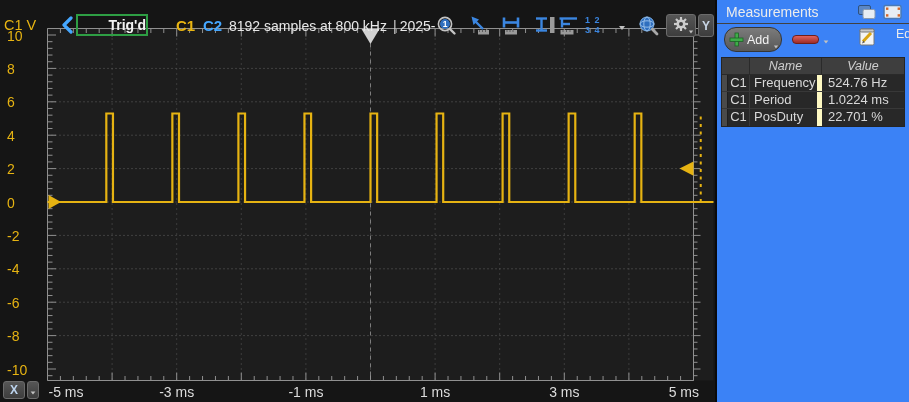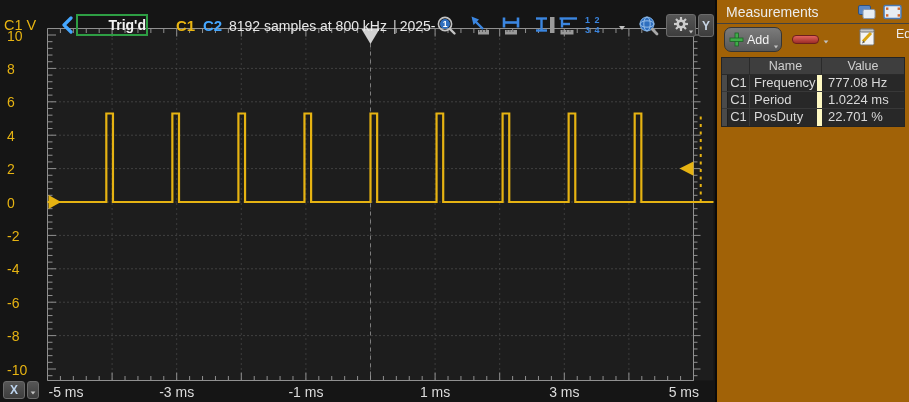--- a/index.html
+++ b/index.html
@@ -38,44 +38,44 @@
 
   .caret { display:inline-block; width:0; height:0; border-left:3.5px solid transparent;
            border-right:3.5px solid transparent; border-top:4.5px solid #c2c2c2; }
 
   .xgroup { position:absolute; left:3px; top:381px; z-index:6; display:flex; gap:2px; }
   .xbtn { width:22px; height:18px; color:#bdd4ef; }
   .xcaret { width:12px; height:18px; padding:0; }
   .xcaret .caret { transform:translateY(1px) scale(.8); }
 
   
-  .panel { width:194px; height:402px; background:#a16207; border-left:2px solid #0a0a0a;
+  .panel { width:194px; height:402px; background:#3b82f6; border-left:2px solid #0a0a0a;
            position:relative; flex:none; }
   .panel-title { height:24px; line-height:24px; padding-left:9px; color:#ececec;
                  font-size:14px; border-bottom:1px solid #414141; }
   .title-icons { position:absolute; right:6px; top:4px; display:flex; gap:6px; }
   .title-icons span { cursor:pointer; }
 
   .btnrow { position:relative; height:33px; }
   .add-btn { position:absolute; left:7px; top:3px; width:58px; height:25px;
              background:linear-gradient(#7b7b7b,#585858); border:1px solid #353535;
-             border-radius:7px; color:#f2f2f2; font-size:12.5px; display:flex;
+             border-radius:12px; color:#f2f2f2; font-size:12.5px; display:flex;
              align-items:center; gap:3px; padding:0 4px; cursor:pointer; }
   .add-btn .caret { position:absolute; right:2px; bottom:2px; transform:scale(.7); }
   .remove-btn { position:absolute; left:75px; top:11px; width:27px; height:9px;
                 background:linear-gradient(#e2625c,#9c2d28); border:1px solid #6e1f1c;
                 border-radius:4px; cursor:pointer; }
   .mcaret { position:absolute; left:106px; top:16px; transform:scale(.8); }
   .edit-btn { position:absolute; left:118px; top:3px; height:25px; background:none; border:none;
               display:flex; align-items:flex-start; gap:20px; color:#ececec; font-size:12.5px; cursor:pointer;padding-left:24px; }
 
   .mtable { position:absolute; left:4px; top:57px; width:184px; border:1px solid #242424;
             font-size:13px; color:#d9d9d9; }
   .mrow, .mhead { display:flex; height:17px; line-height:16px; }
-  .mhead { background:#3e3e3e; color:#cfcfcf; font-size:12.5px; border-bottom:1px solid #2a2a2a; }
+  .mhead { background:#3e3e3e; color:#cfcfcf; font-size:12.5px; border-bottom:1px solid #2a2a2a;font-style:italic; }
   .mrow { background:#282828; border-bottom:1px solid #383838; cursor:default; }
   .mrow:last-child { border-bottom:none; }
   .h-blank { width:28px; border-right:1px solid #2a2a2a; }
   .h-name { width:72px; text-align:center; border-right:1px solid #2a2a2a; }
   .h-value { flex:1; text-align:center; }
   .c-gutter { width:6px; background:#4a4a4a; border-right:1px solid #1f1f1f; }
   .c-ch { width:22px; text-align:center; border-right:1px solid #3a3a3a; }
   .c-name { width:72px; padding-left:4px; border-right:5px solid #fef9c3; }
   .c-value { flex:1; padding-left:6px; }
 </style>
@@ -503,21 +503,21 @@
     <div class="mtable">
       <div class="mhead">
         <div class="h-blank"></div>
         <div class="h-name">Name</div>
         <div class="h-value">Value</div>
       </div>
       <div class="mrow">
         <div class="c-gutter"></div>
         <div class="c-ch">C1</div>
         <div class="c-name">Frequency</div>
-        <div class="c-value">777.08 Hz</div>
+        <div class="c-value">524.76 Hz</div>
       </div>
       <div class="mrow">
         <div class="c-gutter"></div>
         <div class="c-ch">C1</div>
         <div class="c-name">Period</div>
         <div class="c-value">1.0224 ms</div>
       </div>
       <div class="mrow">
         <div class="c-gutter"></div>
         <div class="c-ch">C1</div>

